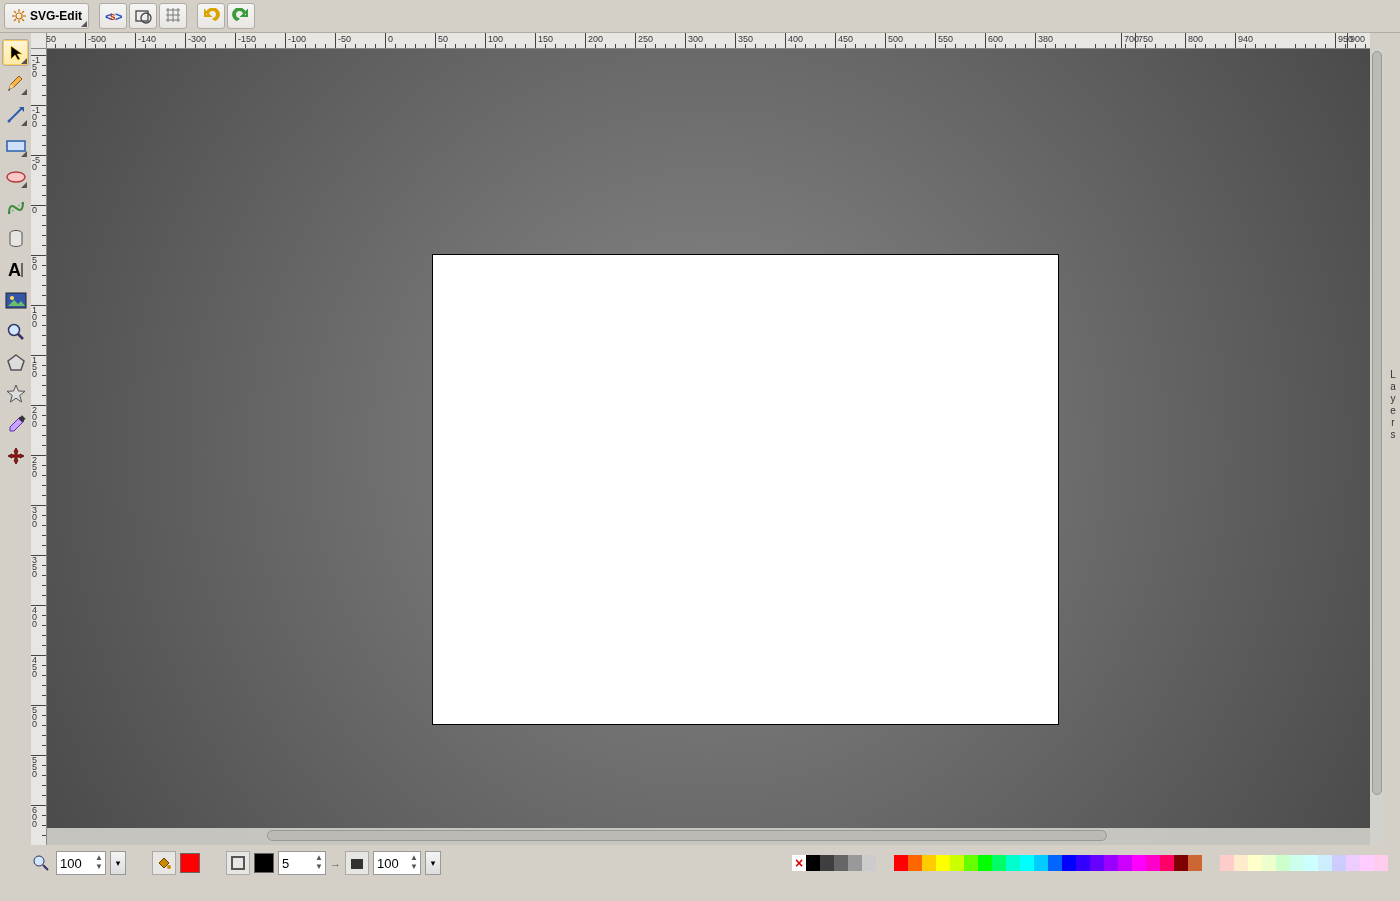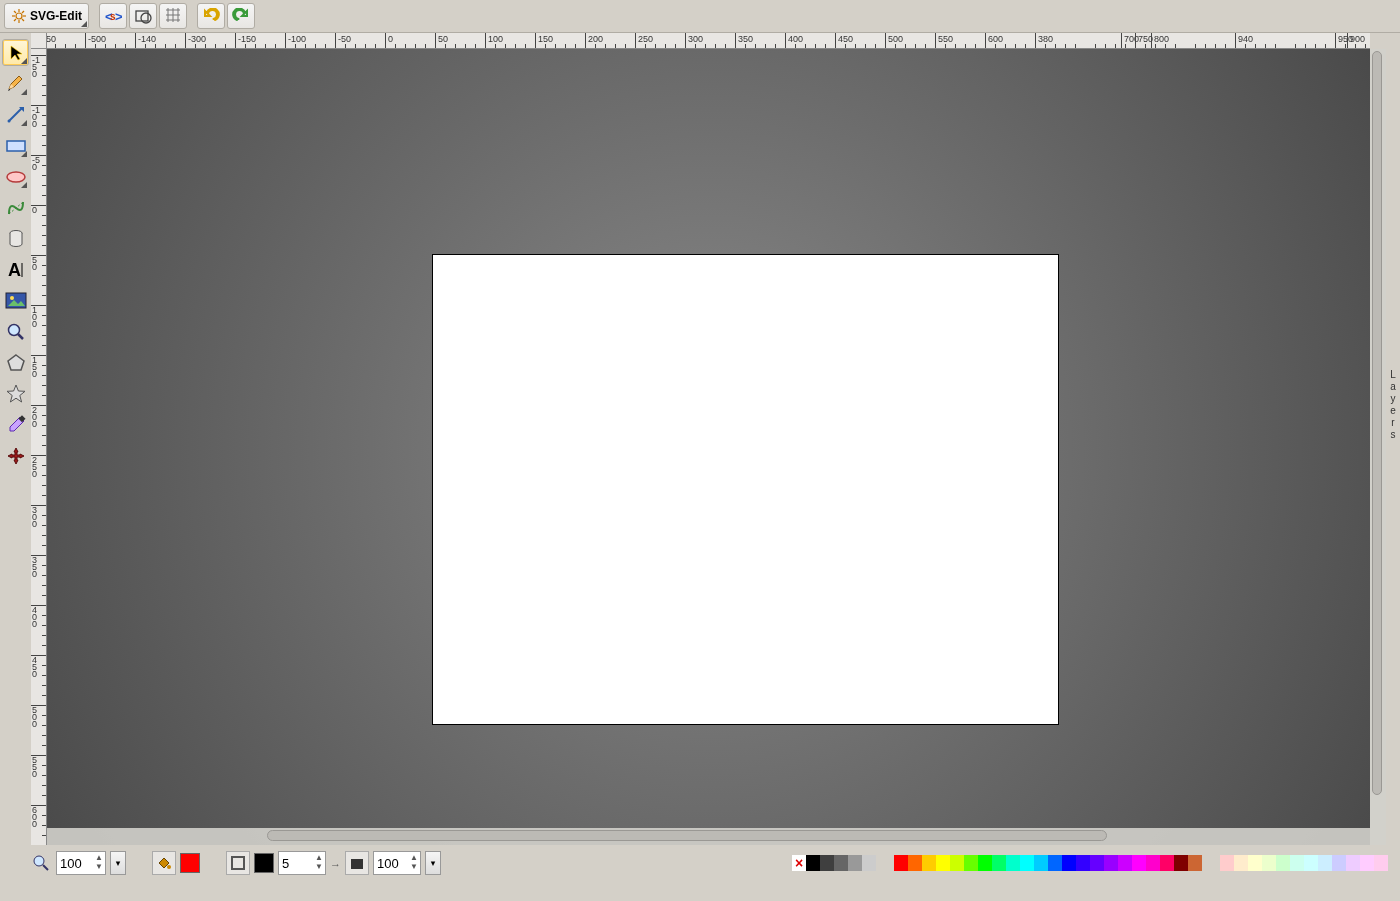--- a/index.html
+++ b/index.html
@@ -383,21 +383,21 @@
     <div class="tick" style="left: 1074px; height: 5px; top: 11px;"></div>
     <div class="tick" style="left: 1084px; height: 5px; top: 11px;"></div>
     <div class="tick" style="left: 1094px; height: 5px; top: 11px;"></div>
     <div class="tick" style="left: 1104px;">
       <span>750</span>
     </div>
     <div class="tick" style="left: 1114px; height: 5px; top: 11px;"></div>
     <div class="tick" style="left: 1124px; height: 5px; top: 11px;"></div>
     <div class="tick" style="left: 1134px; height: 5px; top: 11px;"></div>
     <div class="tick" style="left: 1144px; height: 5px; top: 11px;"></div>
-    <div class="tick" style="left: 1120px;">
+    <div class="tick" style="left: 1154px;">
       <span>800</span>
     </div>
     <div class="tick" style="left: 1164px; height: 5px; top: 11px;"></div>
     <div class="tick" style="left: 1174px; height: 5px; top: 11px;"></div>
     <div class="tick" style="left: 1184px; height: 5px; top: 11px;"></div>
     <div class="tick" style="left: 1194px; height: 5px; top: 11px;"></div>
     <div class="tick" style="left: 1204px;">
       <span>940</span>
     </div>
     <div class="tick" style="left: 1214px; height: 5px; top: 11px;"></div>

